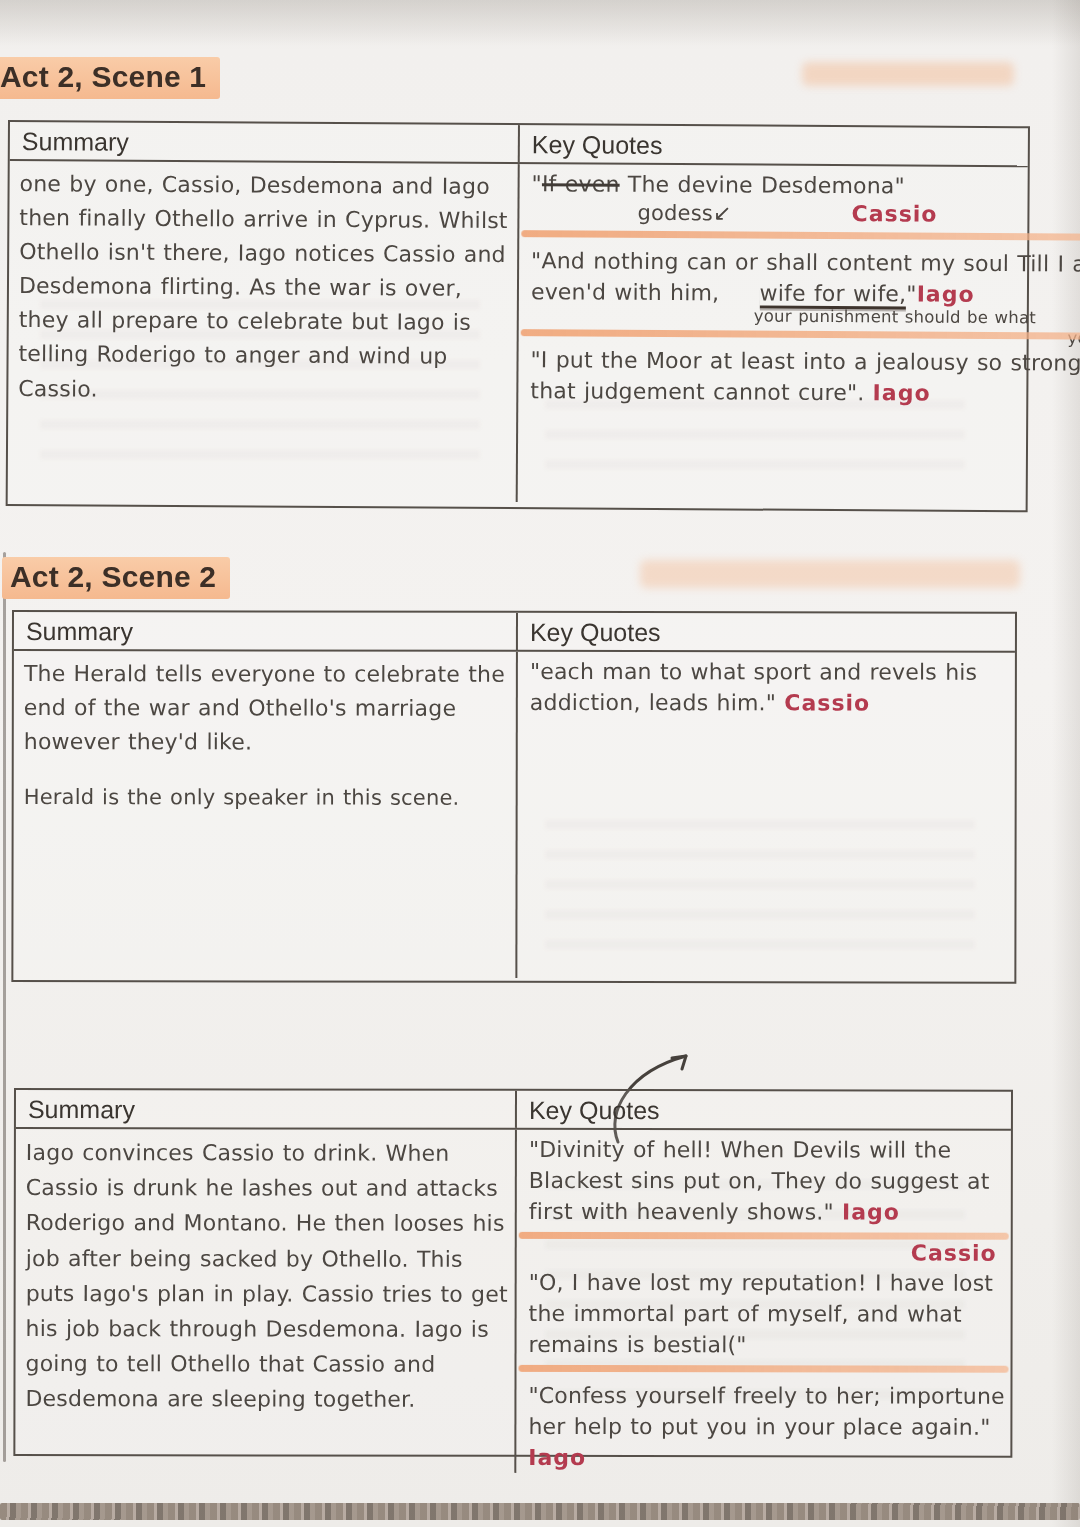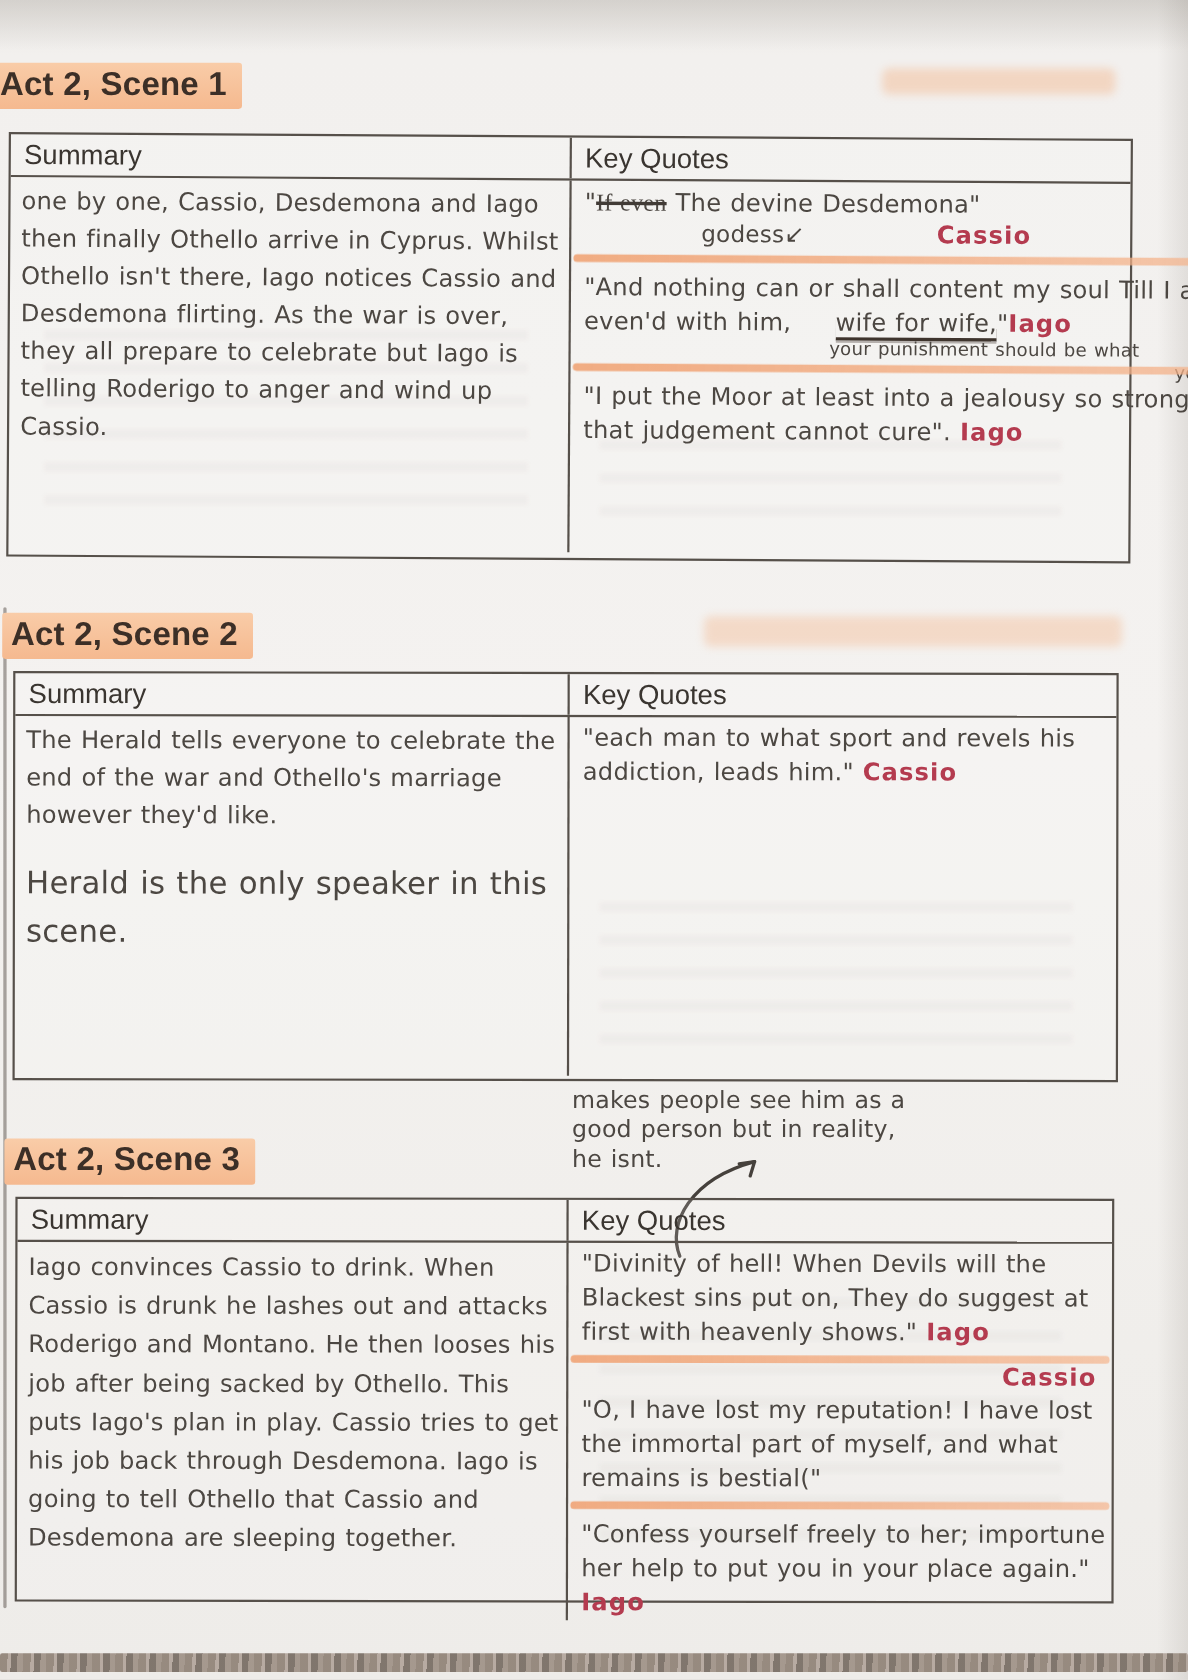--- a/index.html
+++ b/index.html
@@ -30,21 +30,21 @@
   .th{font-size:25px;color:#3a3530;padding:5px 0 3px 12px;}
   .th.qh{border-left:2px solid #56504a;}
   .tbody{display:grid;}
   .cell{position:relative;overflow:visible;}
   .cell.qc{border-left:2px solid #56504a;}
   
   .hw{font-family:"DejaVu Sans",sans-serif;color:#4c4742;font-size:22px;letter-spacing:.2px;word-spacing:1px;}
   .sum p{margin:0;padding:6px 4px 0 10px;line-height:1.55;}
   .qtext{margin:0;padding:4px 4px 0 12px;line-height:1.42;}
   .speaker{color:#b43b4f;font-weight:bold;letter-spacing:1px;}
-  .struck{text-decoration:line-through;text-decoration-thickness:2.5px;text-decoration-color:#413b36;font-family:Liberation Serif, serif;}
+  .struck{text-decoration:line-through;text-decoration-thickness:2.5px;text-decoration-color:#413b36;}
   .uline{border-bottom:3px solid #3e342d;box-shadow:0 2px 0 rgba(62,52,45,.35);margin-left:32px;}
   .orange-line{height:7px;background:linear-gradient(90deg,rgba(240,164,118,.9),rgba(245,180,140,.7));
     border-radius:4px;filter:blur(.4px);margin:4px 2px 4px 2px;}
   .ann-row{display:flex;align-items:baseline;padding:0 0 0 12px;line-height:1.2;}
   .ann-row .g{margin-left:106px;font-size:21px;}
   .ann-row .sp{margin-left:120px;}
   .note{font-size:16.5px;line-height:1.2;margin:-2px 0 0 215px;width:380px;position:relative;left:20px;color:#4c4742;}
   .note .l2{display:block;text-align:right;margin-right:-18px;}
   .spk-row{text-align:right;padding-right:14px;margin:-2px 0 0;line-height:1.1;}
   
@@ -102,35 +102,33 @@
   <div class="sec-title" style="left:2px;top:557px;">Act 2, Scene 2</div>
 
   <div class="tbl" style="left:12px;top:610px;width:1001px;height:368px;transform:rotate(.1deg);">
     <div class="thead" style="grid-template-columns:502px 1fr;">
       <div class="th">Summary</div>
       <div class="th qh">Key Quotes</div>
     </div>
     <div class="tbody" style="grid-template-columns:502px 1fr;height:326px;">
       <div class="cell sum hw">
         <p>The Herald tells everyone to celebrate the end of the war and Othello's marriage however they'd like.</p>
-        <p style="margin-top:16px;font-size:28px;">Herald is the only speaker in this scene.</p>
+        <p style="margin-top:16px;font-size:21px;">Herald is the only speaker in this scene.</p>
       </div>
       <div class="cell qc hw">
         <p class="qtext"><span>"each man to what sport and revels his addiction, leads him." </span><span class="speaker">Cassio</span></p>
       </div>
     </div>
   </div>
 
-  <div class="margin-note hw">makes people see him as a good person but in reality, he isnt.</div>
   <svg class="arrow-svg" width="130" height="100" viewBox="0 0 130 100">
     <path d="M30,96 C18,66 40,26 98,10" fill="none" stroke="#46413c" stroke-width="3" stroke-linecap="round"></path>
     <path d="M98,10 l-14,2 M98,10 l-4,13" fill="none" stroke="#46413c" stroke-width="3" stroke-linecap="round"></path>
   </svg>
 
-  <div class="sec-title" style="left:4px;top:1035px;">Act 2, Scene 3</div>
 
   <div class="tbl" style="left:14px;top:1088px;width:995px;height:364px;transform:rotate(.1deg);">
     <div class="thead" style="grid-template-columns:499px 1fr;">
       <div class="th">Summary</div>
       <div class="th qh">Key Quotes</div>
     </div>
     <div class="tbody" style="grid-template-columns:499px 1fr;height:322px;">
       <div class="cell sum hw">
         <p style="line-height:1.6;">Iago convinces Cassio to drink. When Cassio is drunk he lashes out and attacks Roderigo and Montano. He then looses his job after being sacked by Othello. This puts Iago's plan in play. Cassio tries to get his job back through Desdemona. Iago is going to tell Othello that Cassio and Desdemona are sleeping together.</p>
       </div>

